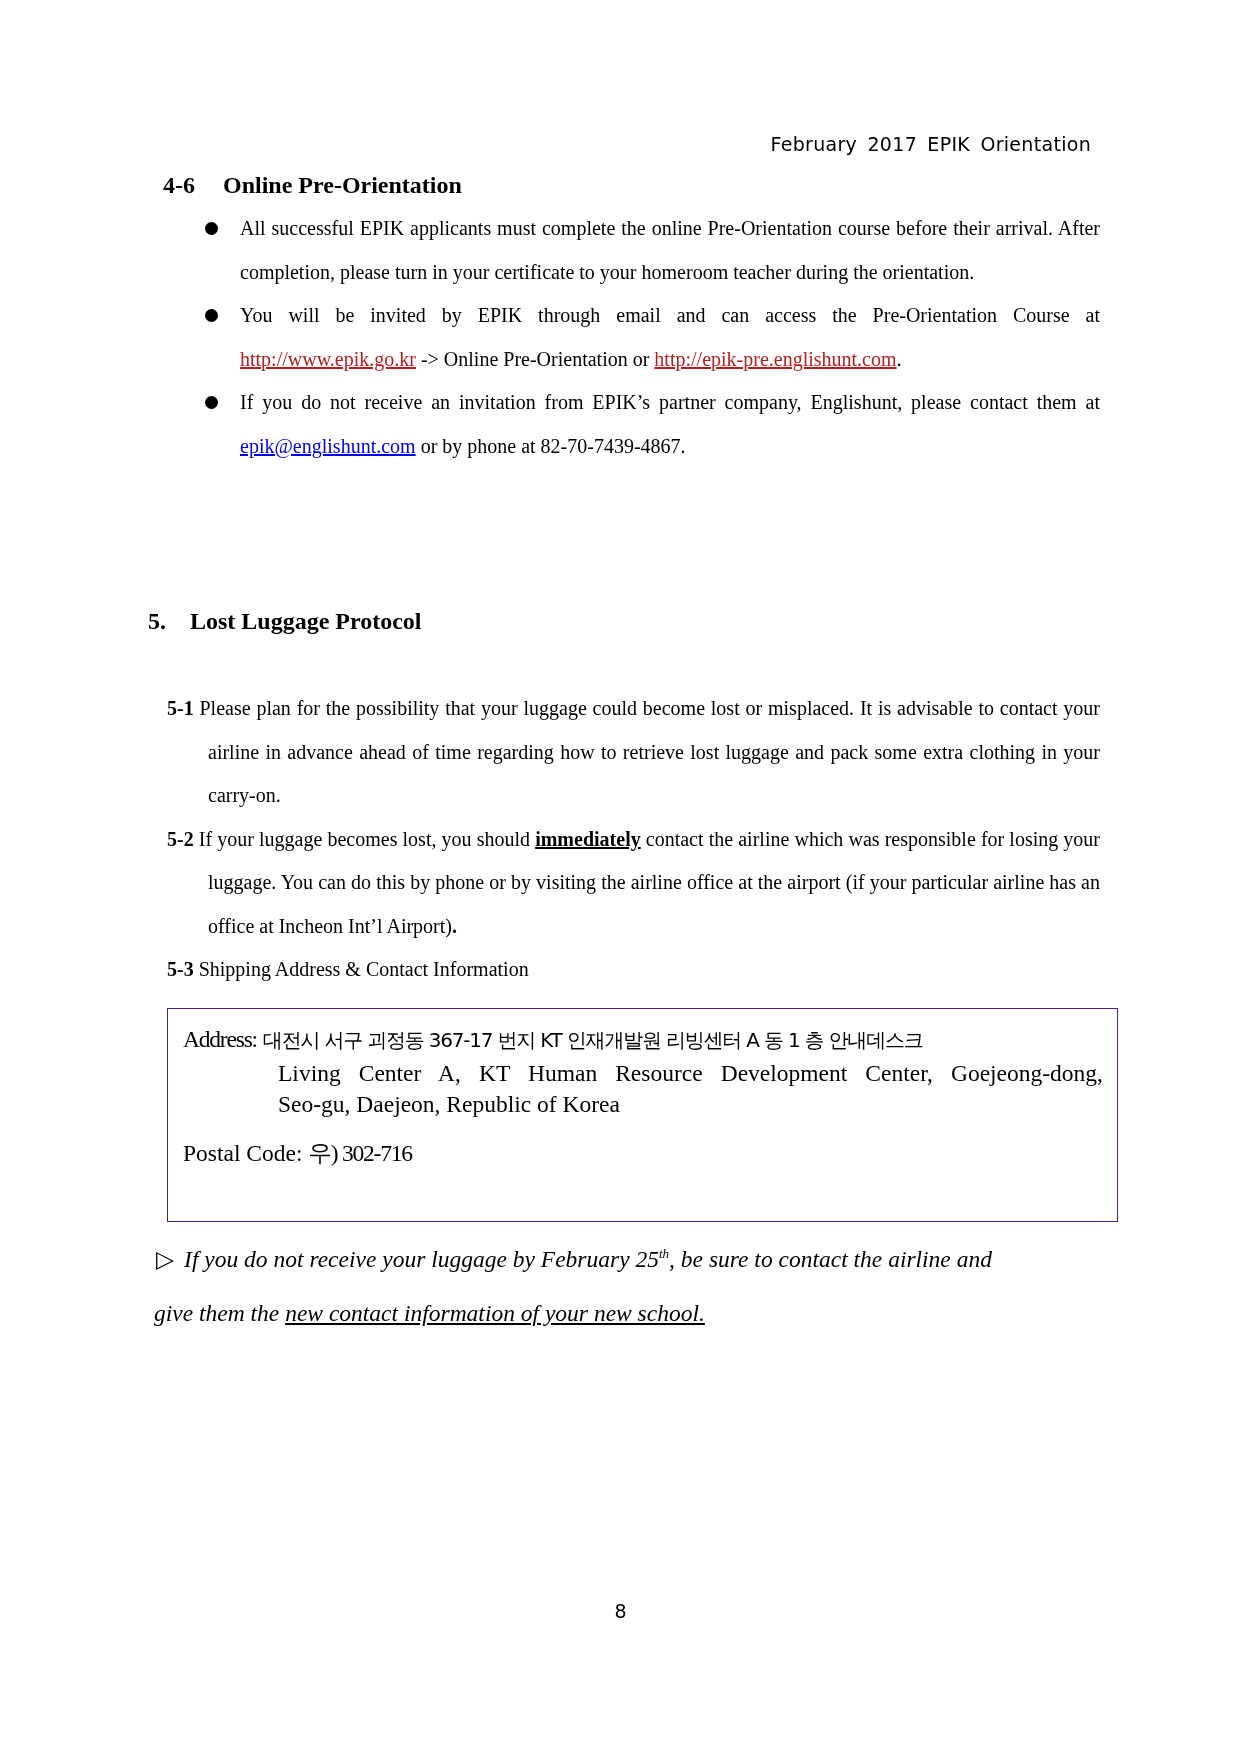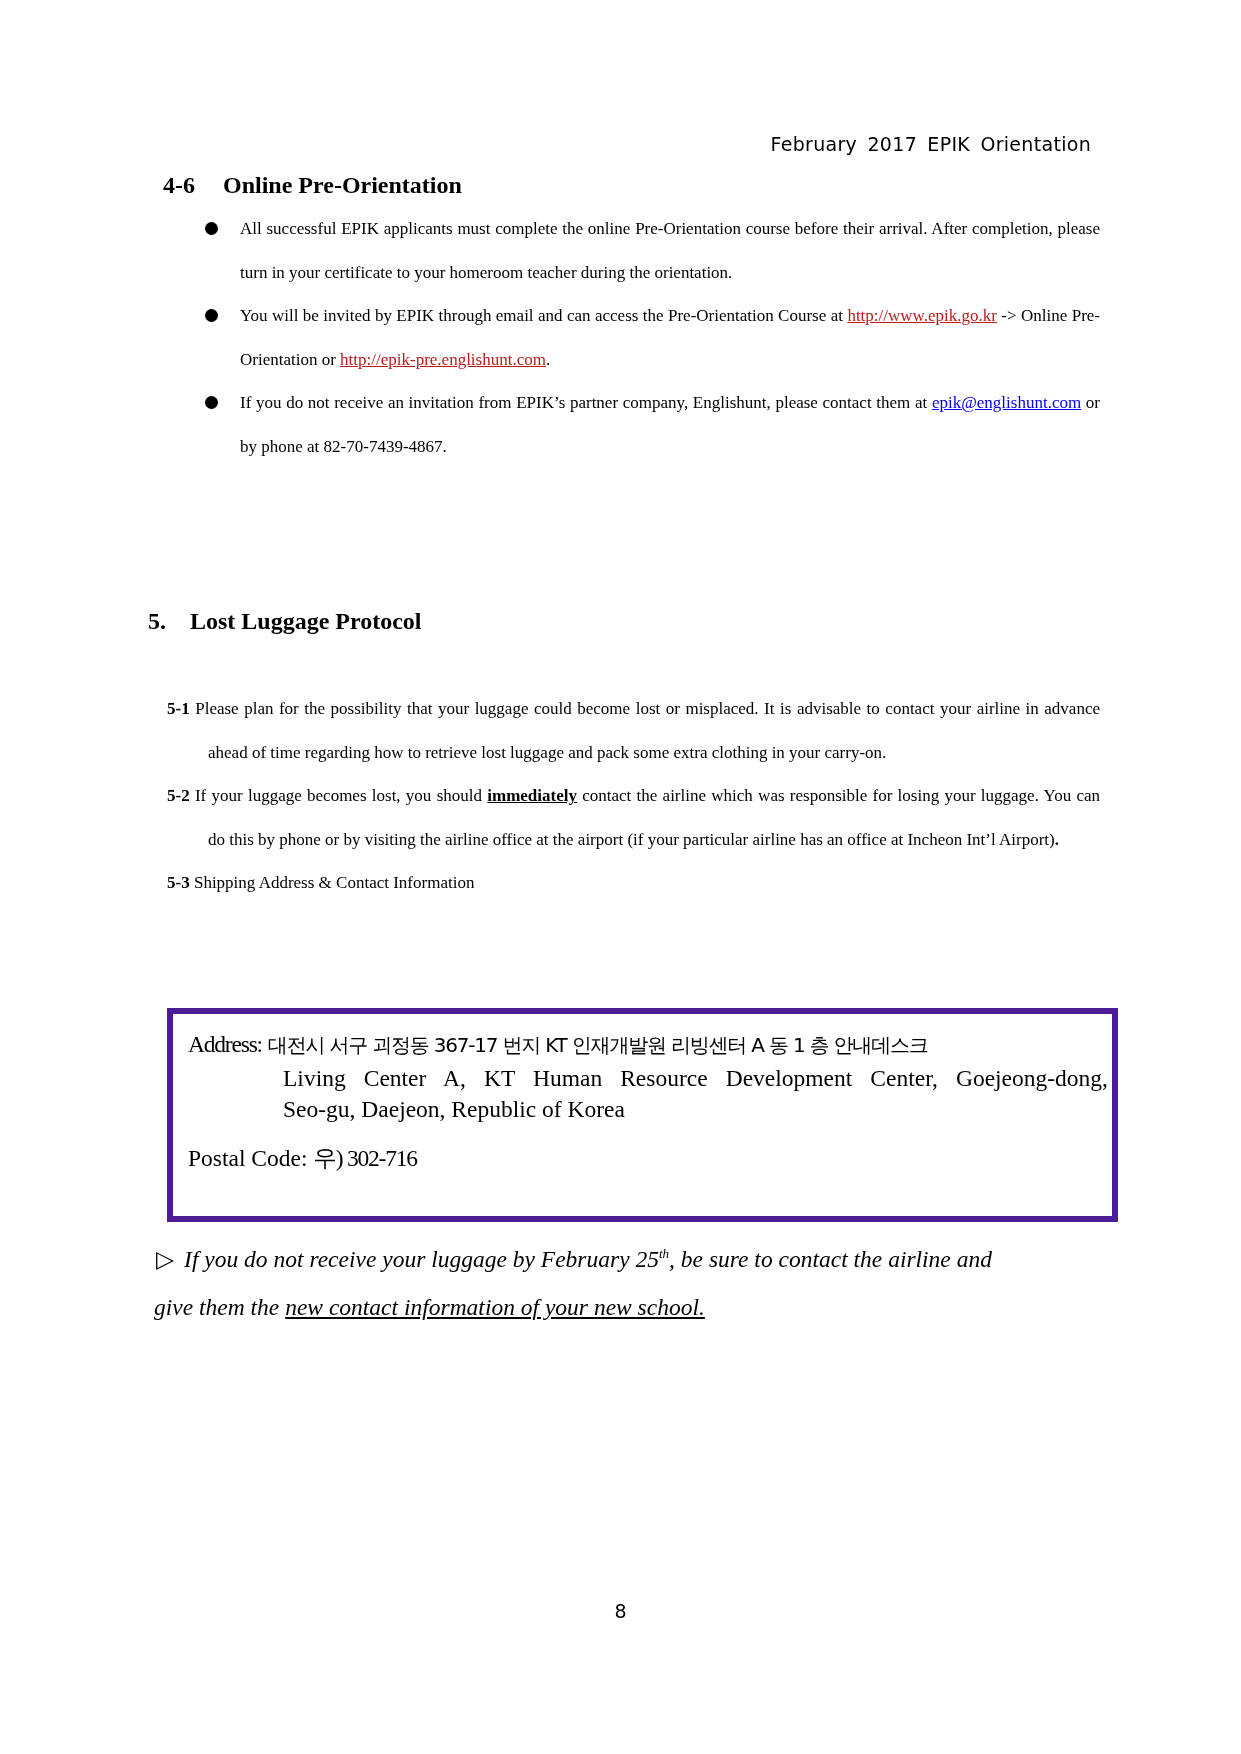--- a/index.html
+++ b/index.html
@@ -1,27 +1,27 @@
 <!DOCTYPE html>
 <html><head>
 <meta charset="utf-8">
 <style>
   html, body { margin:0; padding:0; background:#ffffff; }
   body { width:1241px; height:1754px; position:relative; overflow:hidden;
          font-family:"Liberation Serif", serif; color:#000; }
   .abs { position:absolute; }
   .hdr { font-family:"DejaVu Sans", sans-serif; font-size:19px; right:150px; top:133px; letter-spacing:0.3px; word-spacing:4px; }
   .h2 { font-weight:bold; font-size:24px; }
-  .p { font-size:17px; line-height:43.5px; text-align:justify; }
+  .p { font-size:20px; line-height:43.5px; text-align:justify; }
   .bullet-row { display:flex; }
   .dot { width:13px; height:13px; background:#000; border-radius:50%; margin-top:15px; flex:none; }
   a { color:#b91c1c; text-decoration:underline; }
   a.mail { color:#0000ee; }
   .num { font-weight:bold; }
-  .box { border:6px solid #4c1d95; left:167px; top:1008px; width:951px; height:214px; box-sizing:border-box; }
+  .box { border:1px solid #4c1d95; left:167px; top:1008px; width:951px; height:214px; box-sizing:border-box; }
   .boxtxt { font-size:23.5px; line-height:33px; }
   .cond { letter-spacing:-1.2px; }
   .note { font-style:italic; font-size:23.5px; }
   .pg { font-family:"DejaVu Sans", sans-serif; font-size:19px; left:0; width:1241px; text-align:center; top:1600px; }
 </style>
 </head>
 <body>
 
 <div class="abs hdr">February  2017  EPIK  Orientation</div>
 
@@ -78,18 +78,18 @@
       <span>Postal Code:</span>
       <span class="cond">우) 302-716</span>
     </div>
   </div>
 </div>
 
 <div class="abs note" style="left:156px; top:1245px; width:930px;">
   <div>
     <span style="font-style:normal; margin-right:10px;">▷</span><span>If you do not receive your luggage by February 25</span><sup style="font-size:13px;">th</sup><span>, be sure to contact the airline and</span>
   </div>
-  <div style="margin-top:21px; margin-left:-2px;">
+  <div style="margin-top:27px; margin-left:-2px;">
     <span>give them the </span><u>new contact information of your new school.</u>
   </div>
 </div>
 
 <div class="abs pg">8</div>
 
 </body></html>

